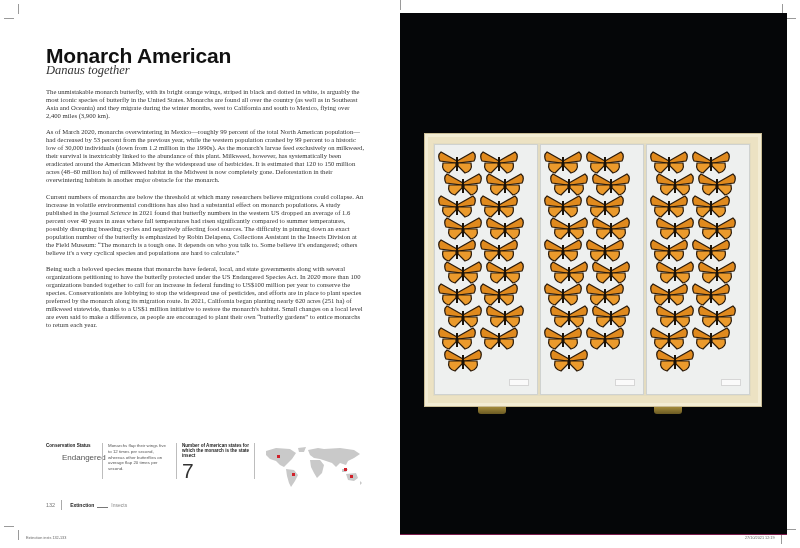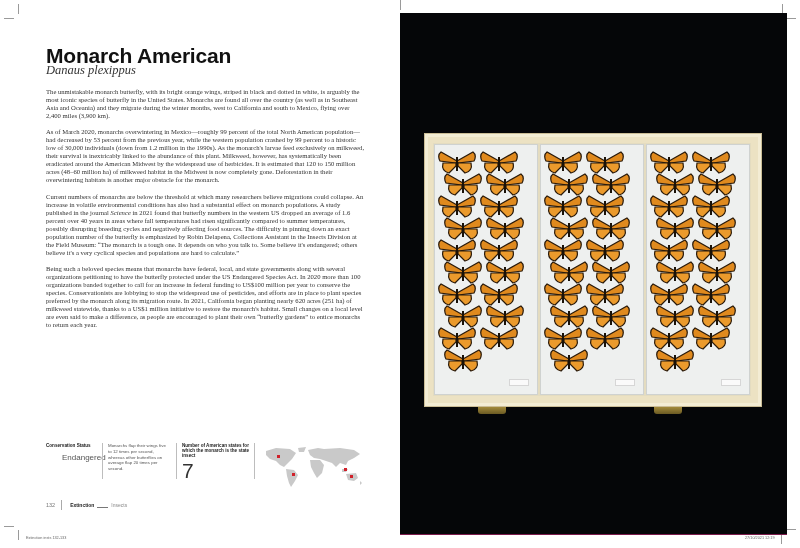--- a/index.html
+++ b/index.html
@@ -54,21 +54,21 @@
 <div class="crop" style="left:400px;top:0;width:1px;height:10px;"></div>
 <div class="crop" style="left:782px;top:4px;width:1px;height:10px;"></div>
 <div class="crop" style="left:786px;top:18px;width:10px;height:1px;"></div>
 <div class="crop" style="left:18px;top:530px;width:1px;height:10px;"></div>
 <div class="crop" style="left:4px;top:526px;width:10px;height:1px;"></div>
 <div class="crop" style="left:781px;top:534px;width:1px;height:10px;"></div>
 <div class="crop" style="left:786px;top:529px;width:10px;height:1px;"></div>
 
 <div class="left-page">
   <h1 class="title">Monarch American</h1>
-  <div class="subtitle">Danaus plexippus</div>
+  <div class="subtitle">Danaus together</div>
 
   <div class="body-text">
     <p>The unmistakable monarch butterfly, with its bright orange wings, striped in black and dotted in white, is arguably the most iconic species of butterfly in the United States. Monarchs are found all over the country (as well as in Southeast Asia and Oceania) and they migrate during the winter months, west to California and south to Mexico, flying over 2,400 miles (3,900 km).</p>
     <p>As of March 2020, monarchs overwintering in Mexico—roughly 99 percent of the total North American population—had decreased by 53 percent from the previous year, while the western population crashed by 99 percent to a historic low of 30,000 individuals (down from 1.2 million in the 1990s). As the monarch's larvae feed exclusively on milkweed, their survival is inextricably linked to the abundance of this plant. Milkweed, however, has systematically been eradicated around the American Midwest by the widespread use of herbicides. It is estimated that 120 to 150 million acres (48–60 million ha) of milkweed habitat in the Midwest is now completely gone. Deforestation in their overwintering habitats is another major obstacle for the monarch.</p>
     <p><span>Current numbers of monarchs are below the threshold at which many researchers believe migrations could collapse. An increase in volatile environmental conditions has also had a substantial effect on monarch populations. A study published in the journal </span><i>Science</i><span> in 2021 found that butterfly numbers in the western US dropped an average of 1.6 percent over 40 years in areas where fall temperatures had risen significantly compared to summer temperatures, possibly disrupting breeding cycles and negatively affecting food sources. The difficulty in pinning down an exact population number of the butterfly is emphasized by Robin Delapena, Collections Assistant in the Insects Division at the Field Museum: “The monarch is a tough one. It depends on who you talk to. Some believe it's endangered; others believe it's a very cyclical species and populations are hard to calculate.”</span></p>
     <p>Being such a beloved species means that monarchs have federal, local, and state governments along with several organizations petitioning to have the butterfly protected under the US Endangered Species Act. In 2020 more than 100 organizations banded together to call for an increase in federal funding to US$100 million per year to conserve the species. Conservationists are lobbying to stop the widespread use of pesticides, and efforts are in place to plant species preferred by the monarch along its migration route. In 2021, California began planting nearly 620 acres (251 ha) of milkweed statewide, thanks to a US$1 million initiative to restore the monarch's habitat. Small changes on a local level are even said to make a difference, as people are encouraged to plant their own “butterfly gardens” to entice monarchs to return each year.</p>
   </div>
 
   <div class="facts">
     <div class="status">

